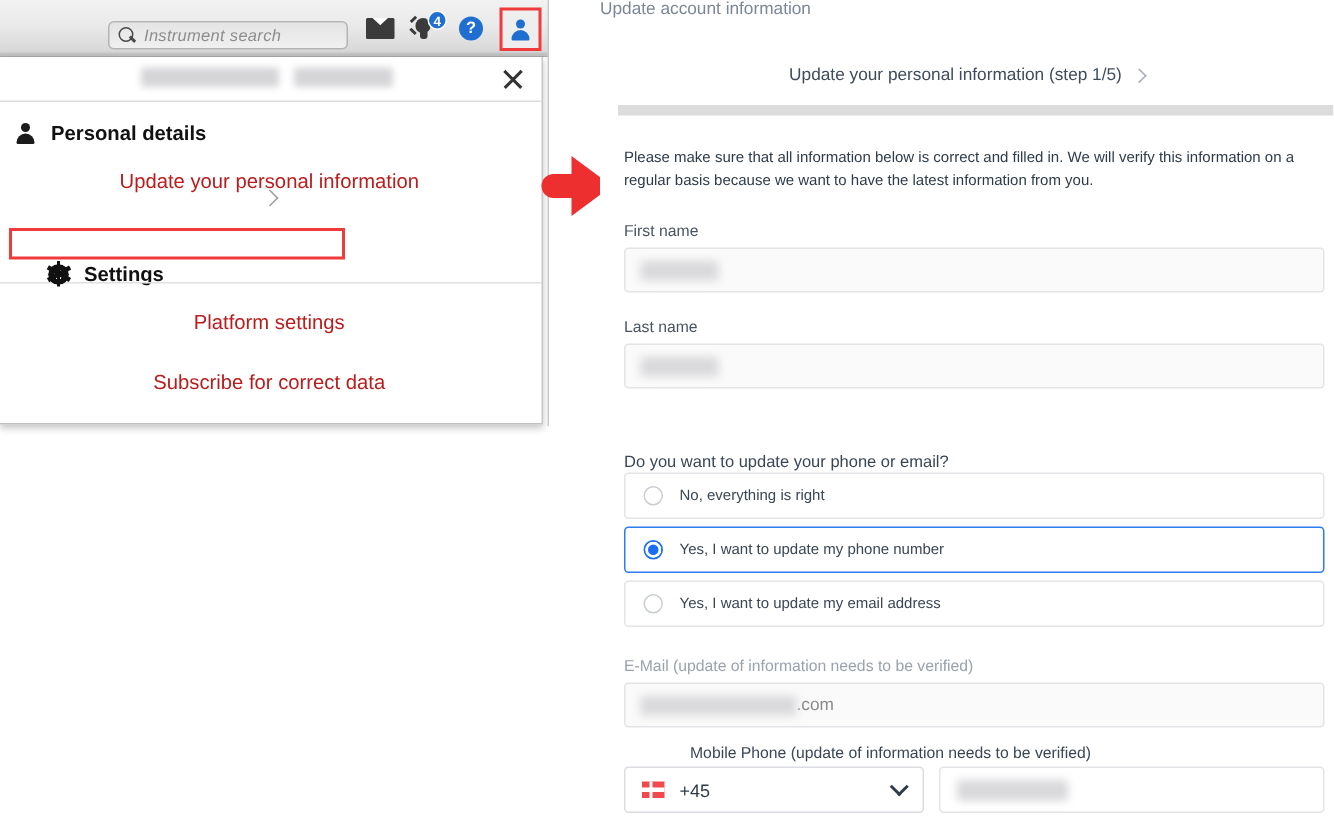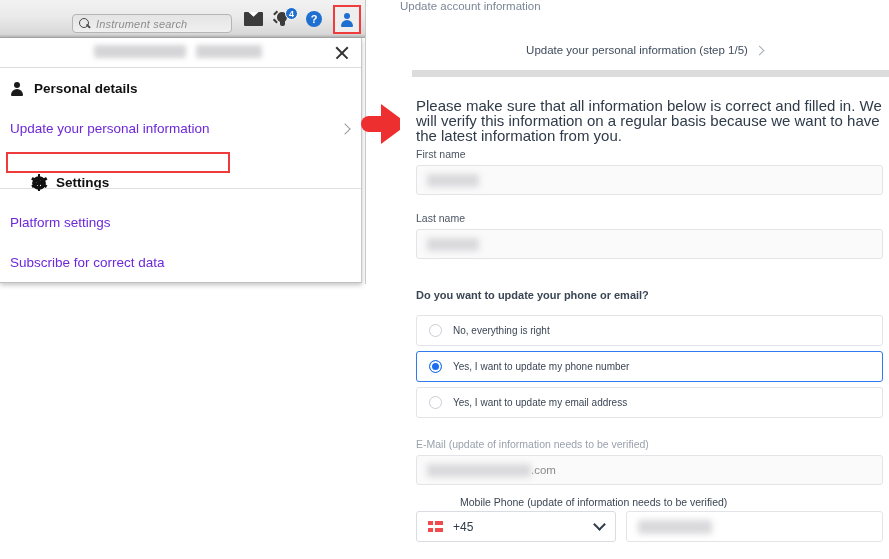--- a/index.html
+++ b/index.html
@@ -125,23 +125,23 @@
     -webkit-mask: radial-gradient(circle 3.1px at 7px 7px, transparent 99%, #000 100%);
             mask: radial-gradient(circle 3.1px at 7px 7px, transparent 99%, #000 100%);
   }
   .gear-icon .tooth {
     position:absolute; left:5.6px; top:-1.4px; width:2.8px; height:16.8px; background:#111;
   }
   .gear-icon .tooth.t2 { transform: rotate(60deg); }
   .gear-icon .tooth.t3 { transform: rotate(120deg); }
 
   .panel-row {
-    position:relative; display:flex; align-items:center; justify-content:space-between;
+    position:relative; display:flex; align-items:center; justify-content:flex-start;
     padding: 0 12px 0 10px; height: 31px;
-    font-size: 13.5px; color:#6d28d9; cursor:pointer;
+    font-size: 13.5px; color:#b91c1c; cursor:pointer;flex-direction:column;
   }
   .chev {
     width:8px; height:8px; border-right:1.6px solid #9a9aa0; border-top:1.6px solid #9a9aa0;
     transform: rotate(45deg); flex:0 0 auto;
   }
   #highlight-row {
     position:absolute; left:6px; top:114px; width:224px; height:21px;
     border:2.2px solid #ef3b3b; pointer-events:none;
   }
   #panel-divider {
@@ -178,21 +178,21 @@
   }
   .chev-sm {
     width:7px;height:7px;border-right:1.5px solid #a7adb6;border-top:1.5px solid #a7adb6;
     transform:rotate(45deg);
   }
   #progress-track {
     position:absolute; left:12px; top:70px; width:477px; height:7px; background:#dcdcdc;
   }
   #intro-text {
     position:absolute; left:16px; top:98px; width:470px;
-    font-size:15px; line-height:15px; color:#2f3b49;
+    font-size:10px; line-height:15px; color:#2f3b49;
   }
 
   .field-block { position:absolute; left:16px; width:467px; }
   .field-label { font-size:10.5px; color:#4a5562; margin-bottom:5px; }
   .field-label.muted { color:#9aa2ad; }
   .text-input {
     height:30px; border:1px solid #e2e4e7; border-radius:3px; background:#fafafa;
     display:flex; align-items:center; padding:0 10px;
   }
   .input-value { font-size:11.5px; color:#8a8a8a; }
@@ -347,21 +347,21 @@
       </div>
     </div>
 
     <div class="field-block" style="top:212px;">
       <div class="field-label">Last name</div>
       <div class="text-input">
         <span class="blur-val" style="width:52px;height:13px;"></span>
       </div>
     </div>
 
-    <div class="field-block" style="top:289px;font-weight:bold;">
+    <div class="field-block" style="top:302px;">
       <div class="field-label" style="font-size:11px;color:#3b4654;">Do you want to update your phone or email?</div>
     </div>
 
     <div class="radio-group" style="top:315px;">
       <div class="radio-row">
         <span class="radio-dot"></span>
         <span class="radio-label">No, everything is right</span>
       </div>
       <div class="radio-row selected">
         <span class="radio-dot"></span>

